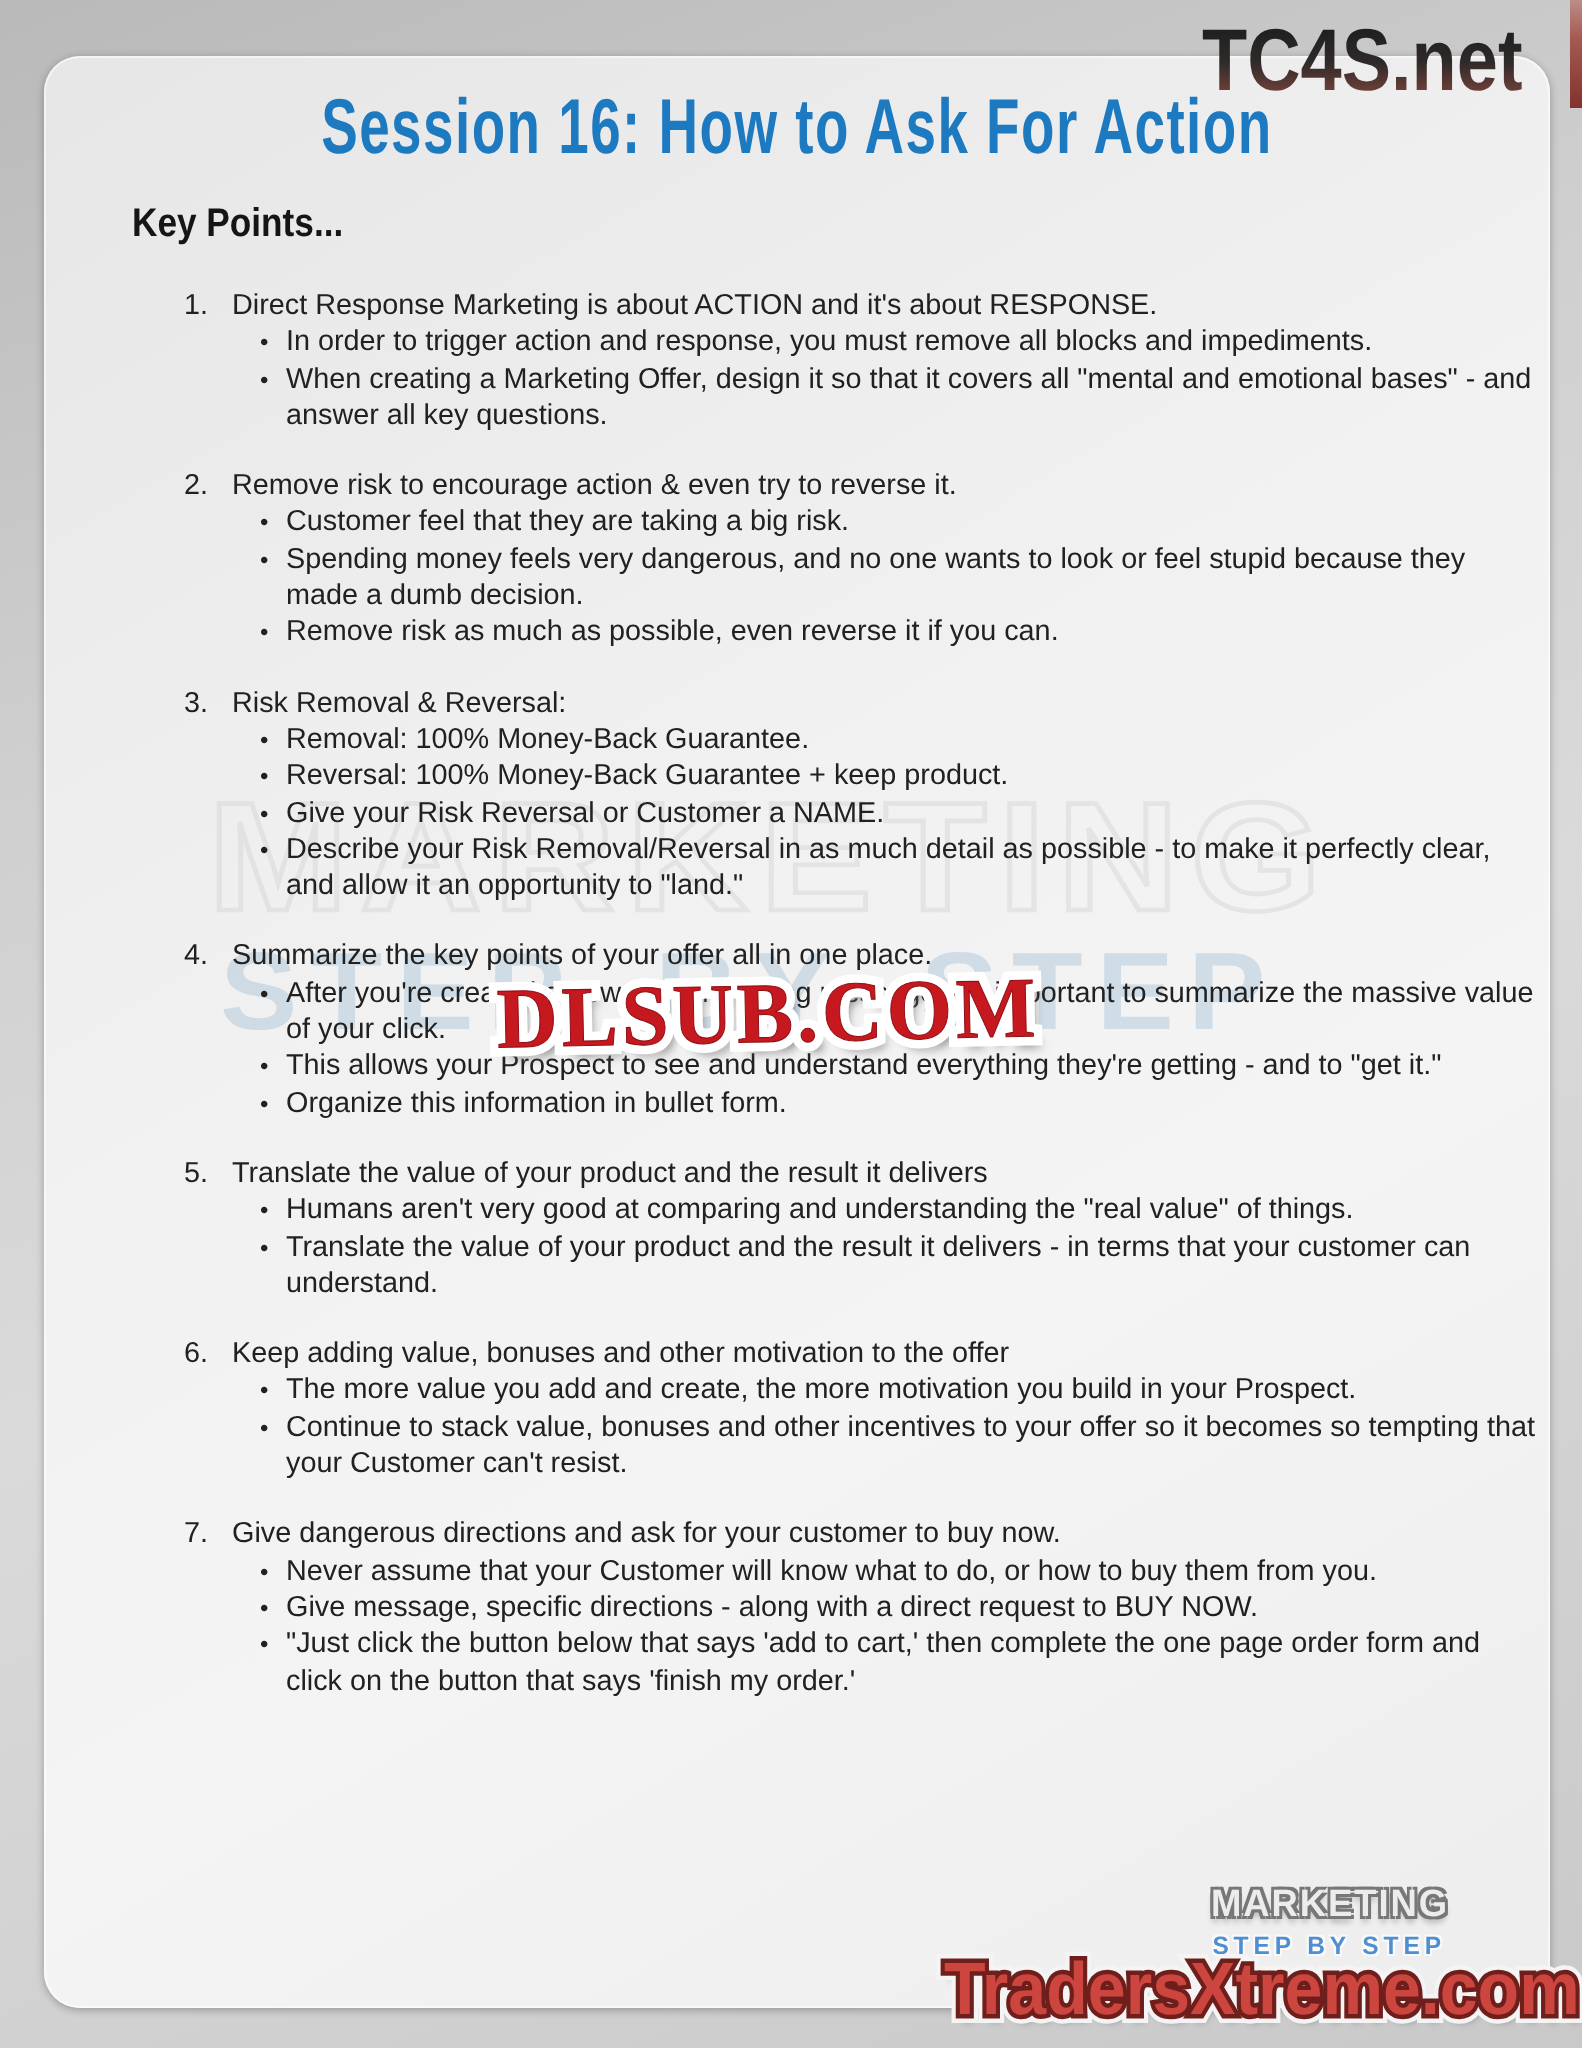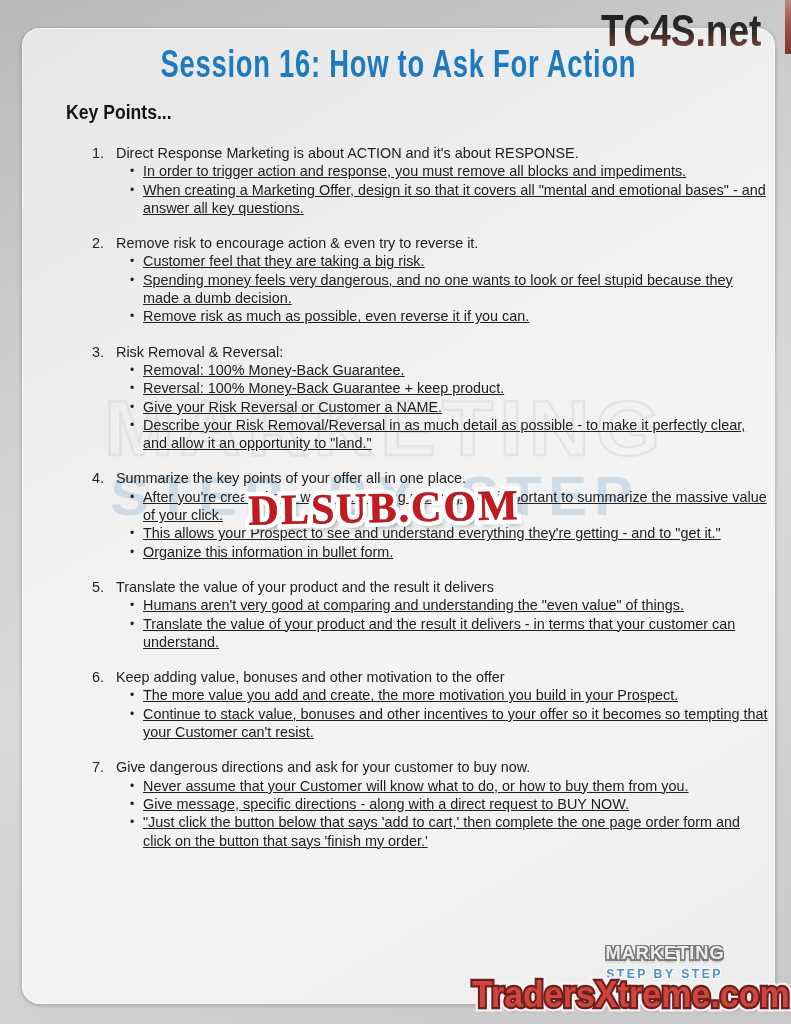--- a/index.html
+++ b/index.html
@@ -59,21 +59,21 @@
   }
   
   .list{position:absolute;left:92px;top:144px;width:676px;z-index:3;color:#212121;
     font-size:14.4px;line-height:18.3px;}
   .item{margin-bottom:17px;}
   .head{display:flex;}
   .num{width:24px;flex:none;}
   .htext{flex:1;}
   .brow{display:flex;padding-left:38px;}
   .bdot{width:13px;flex:none;font-size:12px;line-height:18.3px;}
-  .btext{flex:1;text-decoration:underline;}
+  .btext{flex:1;}
   
   .dlsub{
     position:absolute;left:248px;top:486px;z-index:8;white-space:nowrap;
     font-family:"Liberation Serif",serif;font-weight:bold;font-size:42px;letter-spacing:2px;
     transform:rotate(-1.2deg) scaleY(1.02);transform-origin:left top;
   }
   .dlsub .lw{
     position:absolute;left:0;top:0;color:#fff;-webkit-text-stroke:9px #fff;
     text-shadow:4px 5px 5px rgba(95,95,95,.75);
   }
@@ -200,21 +200,21 @@
         </div>
     </div>
 
     <div class="item">
       <div class="head">
         <span class="num">5.</span>
         <span class="htext">Translate the value of your product and the result it delivers</span>
       </div>
       <div class="brow">
           <span class="bdot">•</span>
-          <span class="btext">Humans aren't very good at comparing and understanding the "even value" of things.</span>
+          <span class="btext">Humans aren't very good at comparing and understanding the "real value" of things.</span>
         </div>
       <div class="brow">
           <span class="bdot">•</span>
           <span class="btext">Translate the value of your product and the result it delivers - in terms that your customer can understand.</span>
         </div>
     </div>
 
     <div class="item">
       <div class="head">
         <span class="num">6.</span>

